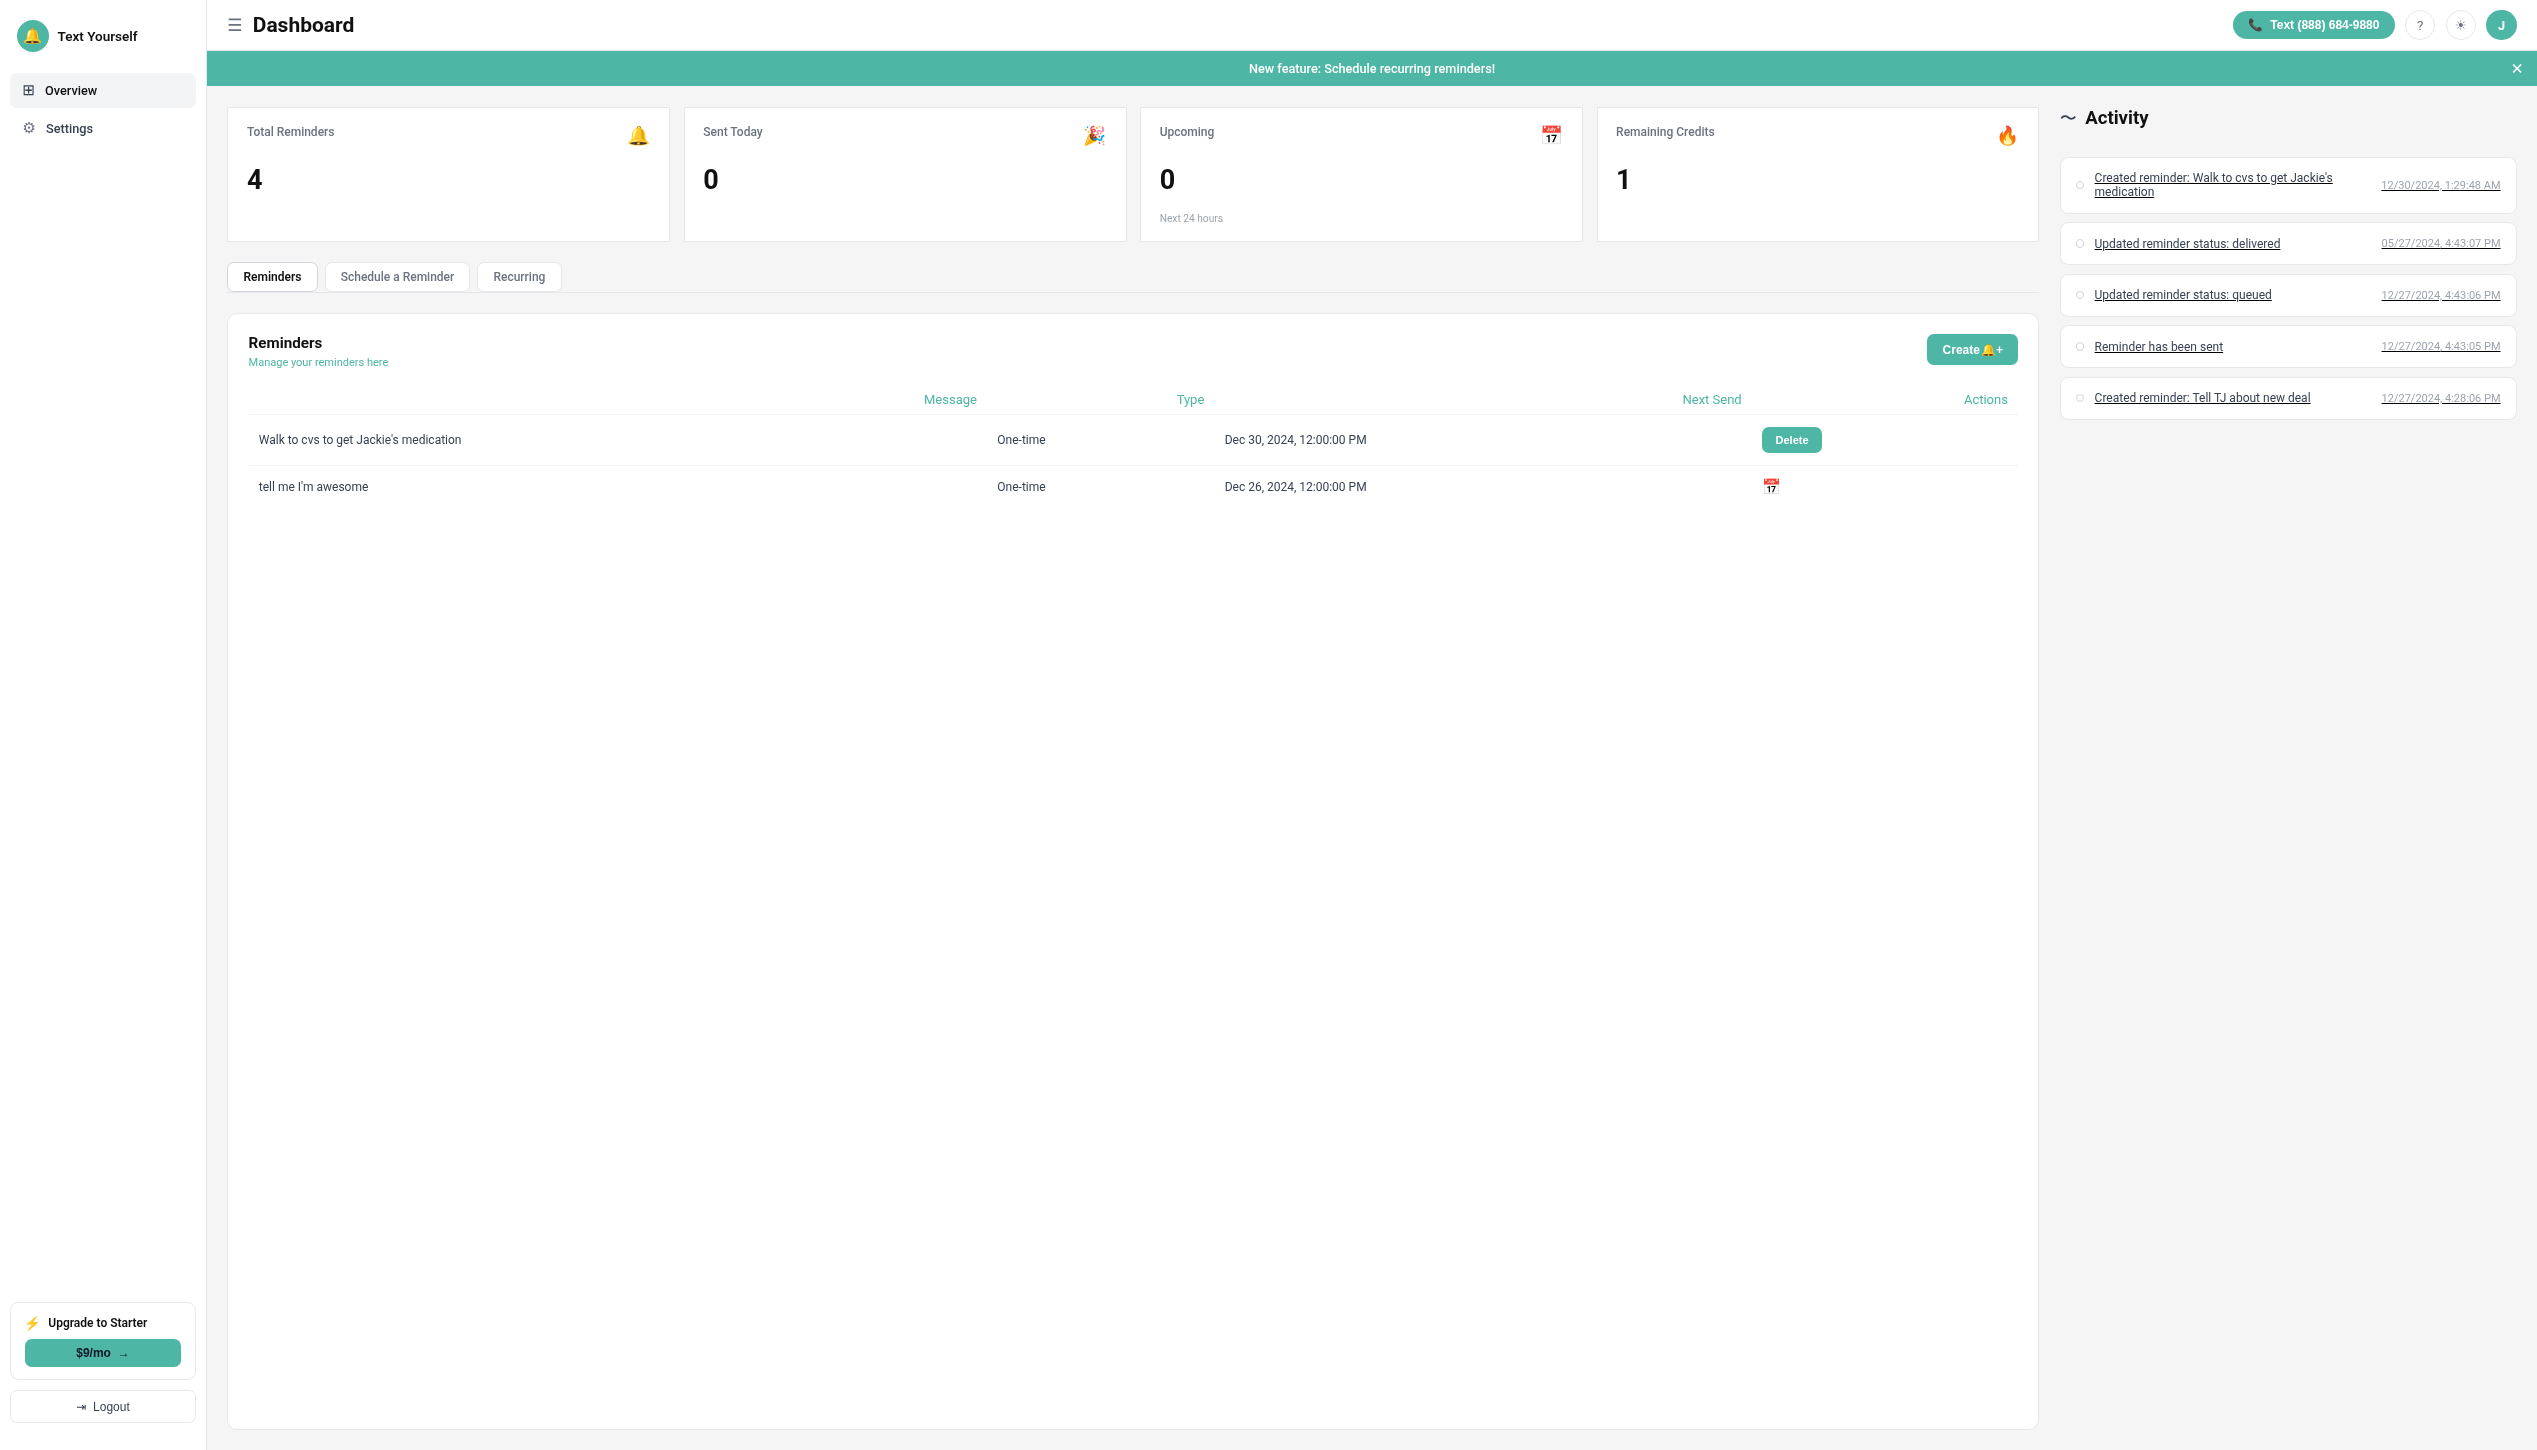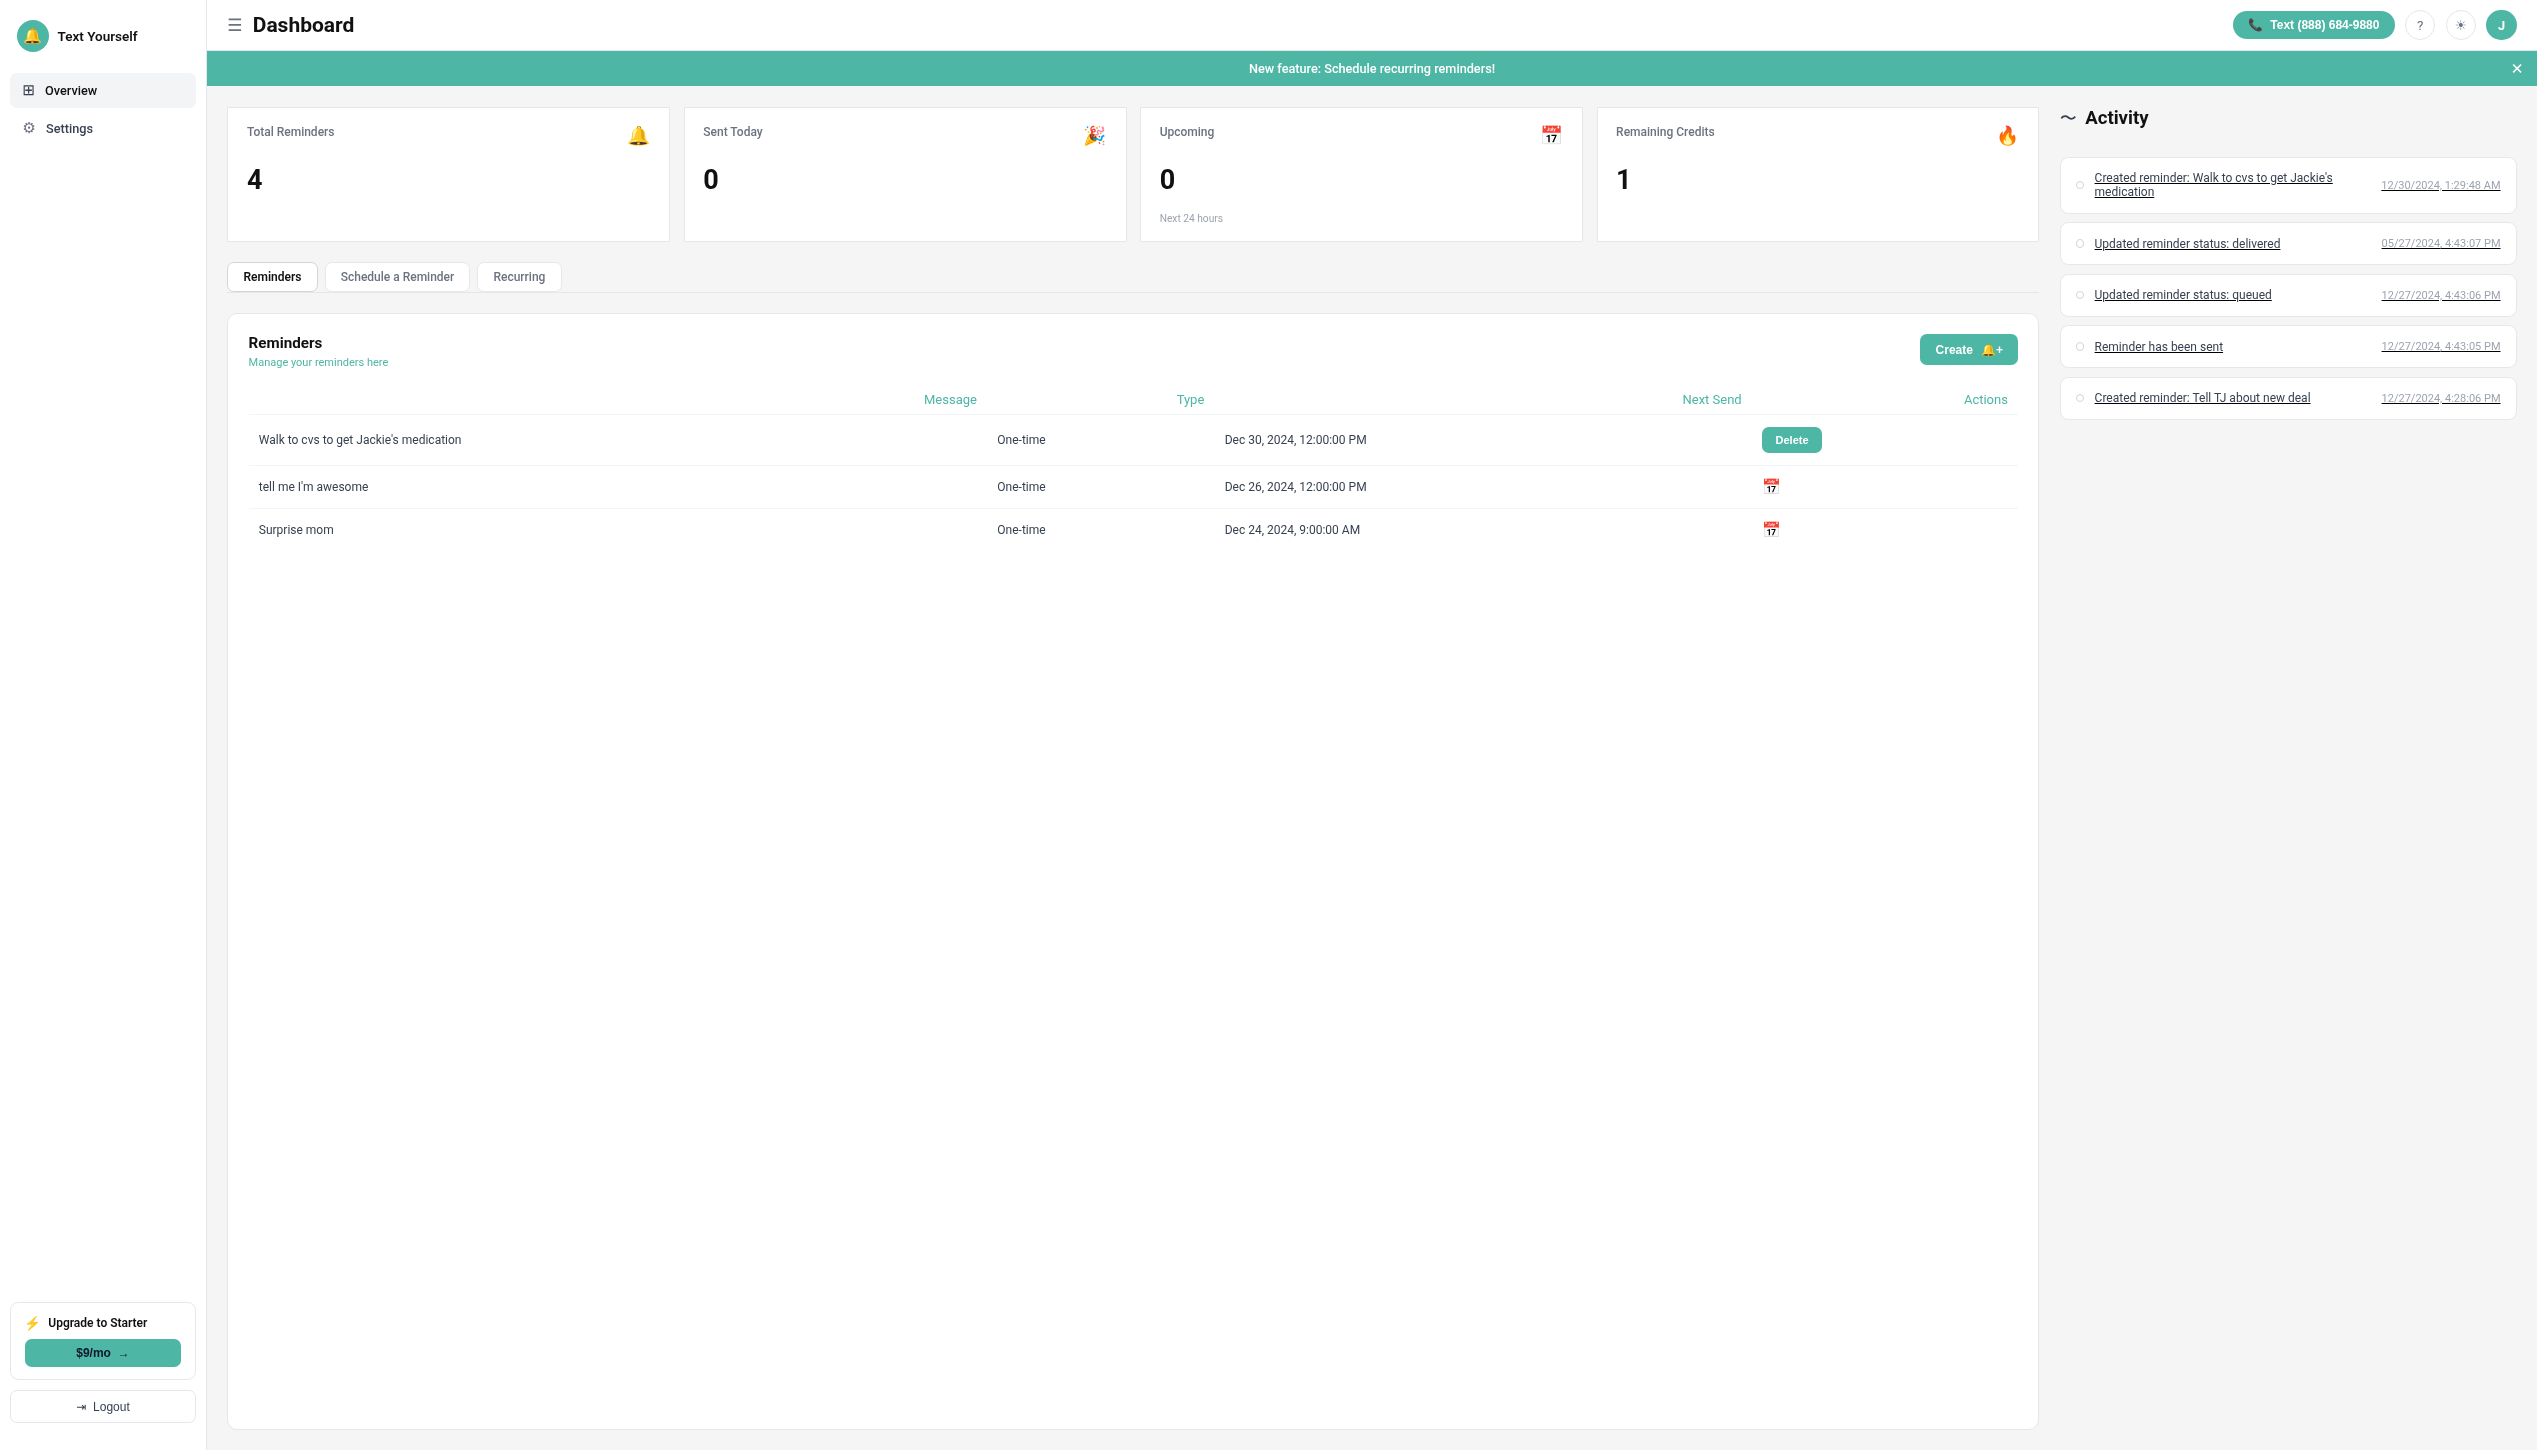--- a/index.html
+++ b/index.html
@@ -316,21 +316,21 @@
       background: #4db6a4;
       color: white;
       border: none;
       border-radius: 6.8px;
       padding: 8.5px 15.2px;
       font-size: 12px;
       font-weight: 600;
       cursor: pointer;
       display: flex;
       align-items: flex-start;
-      gap: 8px;
+      gap: 1px;
     }
 
     
     .reminder-table { width: 100%; border-collapse: collapse; }
     .reminder-table th {
       text-align: right;
       font-size: 13px;
       font-weight: 400;
       color: #4db6a4;
       padding: 6.8px 10.2px;
@@ -549,28 +549,20 @@
       </td>
     </tr>
                 <tr>
       <td>tell me I'm awesome</td>
       <td>One-time</td>
       <td>Dec 26, 2024, 12:00:00 PM</td>
       <td>
         <span class="cal-icon">📅</span>
       </td>
     </tr>
-                <tr>
-      <td>Surprise mom</td>
-      <td>One-time</td>
-      <td>Dec 24, 2024, 9:00:00 AM</td>
-      <td>
-        <span class="cal-icon">📅</span>
-      </td>
-    </tr>
               </tbody>
           </table>
         </div>
       </div>
     </div>
 
     <div class="right-panel">
       <div class="activity-header">
         <span class="activity-pulse">〜</span>
         <h2 class="activity-title">Activity</h2>

